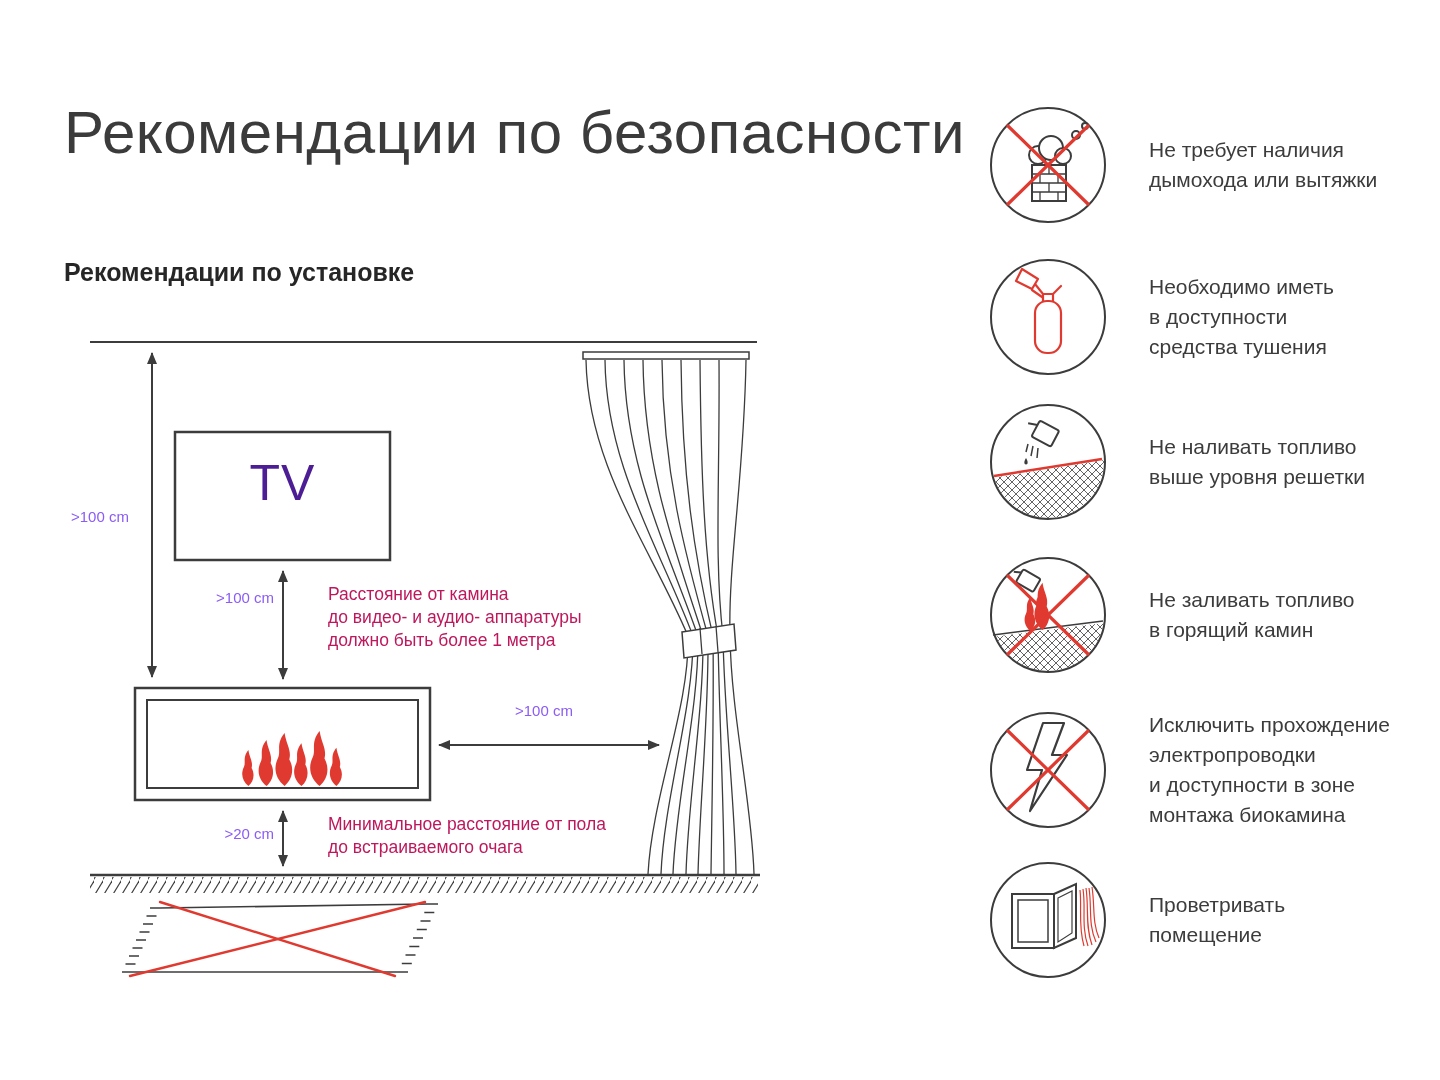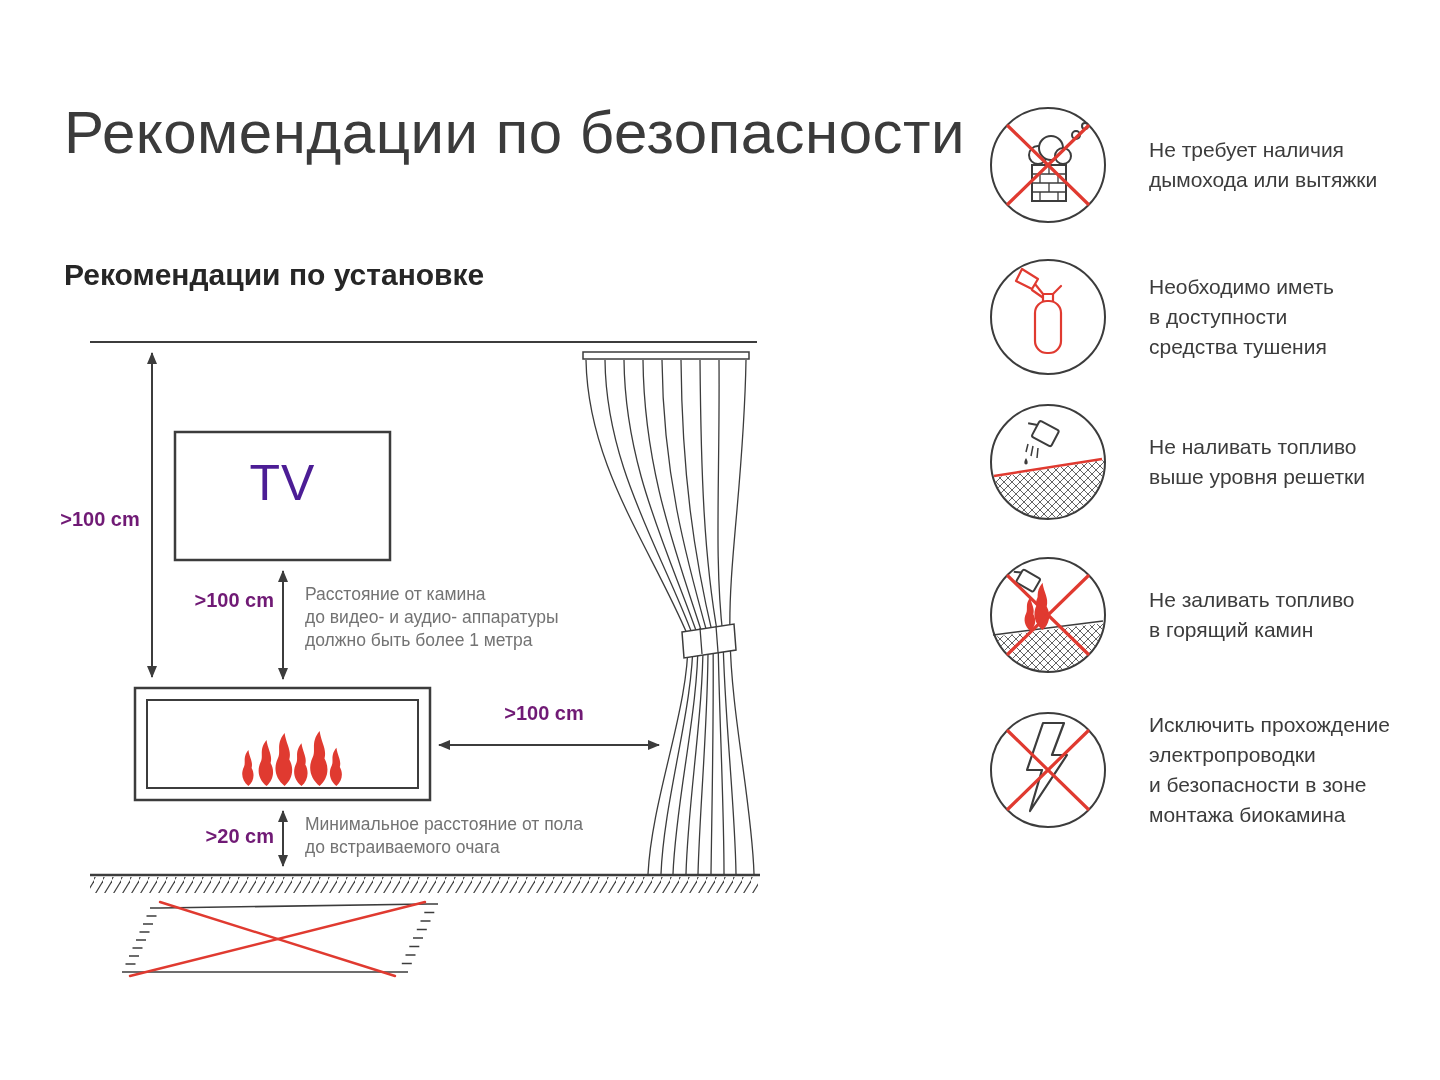--- a/index.html
+++ b/index.html
@@ -7,33 +7,33 @@
   body {
     width:1440px; height:1080px; position:relative; overflow:hidden;
     font-family:"Liberation Sans", sans-serif; color:#3c3c3c;
   }
   #page-title {
     position:absolute; left:64px; top:98px;
     font-size:60px; font-weight:400; color:#3b3b3b; letter-spacing:.5px;
   }
   #section-title {
     position:absolute; left:64px; top:258px;
-    font-size:30px; font-weight:700; color:#262626;
+    font-size:25px; font-weight:700; color:#262626;
   }
   #diagram { position:absolute; left:40px; top:336px; width:730px; height:660px; }
   #diagram svg.scene { position:absolute; left:0; top:0; }
   .dim-label {
-    position:absolute; font-weight:700; font-size:20px; color:#701a75; white-space:nowrap;
+    position:absolute; font-weight:400; font-size:15px; color:#8b5cf6; white-space:nowrap;
   }
   #dim-ceiling { left:12px;  top:172px; width:96px;  text-align:center; }
   #dim-tv      { left:108px; top:253px; width:126px; text-align:right;  }
   #dim-curtain { left:428px; top:366px; width:152px; text-align:center; }
   #dim-floor   { left:128px; top:489px; width:106px; text-align:right;  }
   .note {
-    position:absolute; font-size:17.5px; line-height:1.32; color:#737373; white-space:pre-line;
+    position:absolute; font-size:17.5px; line-height:1.32; color:#be185d; white-space:pre-line;margin-left:23px;
   }
   #note-tv    { left:265px; top:247px; width:340px; }
   #note-floor { left:265px; top:477px; width:370px; }
   #tv-label {
     position:absolute; left:135px; top:118px; width:215px; text-align:center;
     font-size:50px; font-weight:500; color:#4c1d95; letter-spacing:1px;
   }
   #safety-list { position:absolute; left:988px; top:0; width:452px; height:1080px; }
   .safety-item { position:absolute; left:0; width:100%; display:flex; align-items:center; gap:41px; }
   .safety-item .icon { flex:0 0 120px; width:120px; height:120px; }
@@ -228,18 +228,38 @@
     <svg class="icon" viewBox="0 0 120 120" xmlns="http://www.w3.org/2000/svg">
       <circle cx="60" cy="60" r="57" fill="#ffffff" stroke="#3c3c3c" stroke-width="2"></circle>
       <polygon points="55,13 76,13 64,45 79,45 42,101 54,60 39,60" fill="#ffffff" stroke="#3c3c3c" stroke-width="2.2" stroke-linejoin="round"></polygon>
       <g stroke="#e03a30" stroke-width="3.2" stroke-linecap="round">
         <line x1="20" y1="21" x2="100" y2="99"></line>
         <line x1="100" y1="21" x2="20" y2="99"></line>
       </g>
     </svg>
     <div class="safety-text">Исключить прохождение
 электропроводки
-и безопасности в зоне
+и доступности в зоне
 монтажа биокамина</div>
   </div>
 
+  <div class="safety-item" id="item-6">
+    <svg class="icon" viewBox="0 0 120 120" xmlns="http://www.w3.org/2000/svg">
+      <circle cx="60" cy="60" r="57" fill="#ffffff" stroke="#3c3c3c" stroke-width="2"></circle>
+      <g stroke="#3c3c3c" fill="#ffffff">
+        <rect x="24" y="34" width="42" height="54" stroke-width="2"></rect>
+        <rect x="30" y="40" width="30" height="42" stroke-width="1.5"></rect>
+        <polygon points="66,34 88,24 88,78 66,88" stroke-width="2"></polygon>
+        <polygon points="70,38 84,31 84,73 70,82" stroke-width="1.2"></polygon>
+      </g>
+      <g stroke="#e03a30" stroke-width="1.2" fill="none">
+        <path d="M92,30 C94,48 90,66 96,86"></path>
+        <path d="M95,29 C98,48 93,66 100,86"></path>
+        <path d="M98,28 C101,48 97,66 104,85"></path>
+        <path d="M101,28 C104,48 100,64 108,82"></path>
+        <path d="M104,27 C107,46 104,62 111,78"></path>
+      </g>
+    </svg>
+    <div class="safety-text">Проветривать
+помещение</div>
+  </div>
 
 </div>
 
 </body></html>

